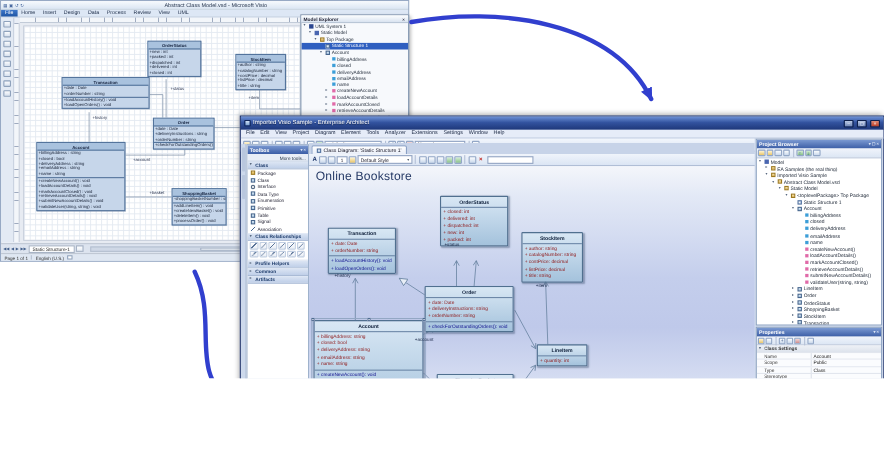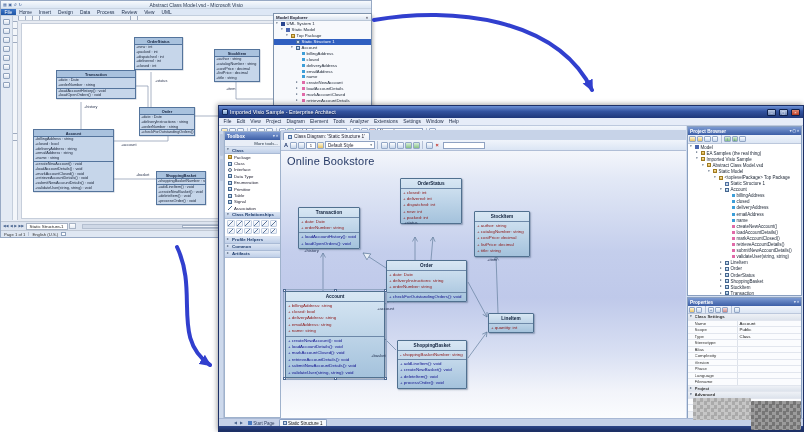--- a/index.html
+++ b/index.html
@@ -1,17 +1,17 @@
 <!DOCTYPE html>
 <html><head>
 <meta charset="utf-8">
 <style>
   *{box-sizing:border-box;margin:0;padding:0}
   html,body{background:#fff}
-  .screen{position:relative;width:804px;height:432px;background:#fff;overflow:hidden;
+  .screen{position:relative;width:804px;height:344px;background:#fff;overflow:hidden;
           font-family:"Liberation Sans",sans-serif;-webkit-font-smoothing:antialiased}
 
   
   .visio{position:absolute;left:0;top:0;width:372px;height:238px;background:#e9eef6;
          border:1px solid #97a9c4;z-index:1}
   .v-title{height:8px;background:linear-gradient(#f7fafd,#dbe6f3);display:flex;align-items:center;
            padding:0 2px;font-size:5px;color:#2b3a52;border-bottom:1px solid #c9d4e2}
   .v-title .glyph{font-size:4px;color:#4a6aa0;margin-right:1.5px}
   .v-title .t{flex:1;text-align:center;white-space:nowrap;overflow:hidden}
   .v-tabs{height:7px;background:#dde7f5;display:flex;align-items:stretch;font-size:4.8px;color:#1c2c48;border-bottom:1px solid #c3cfde}

